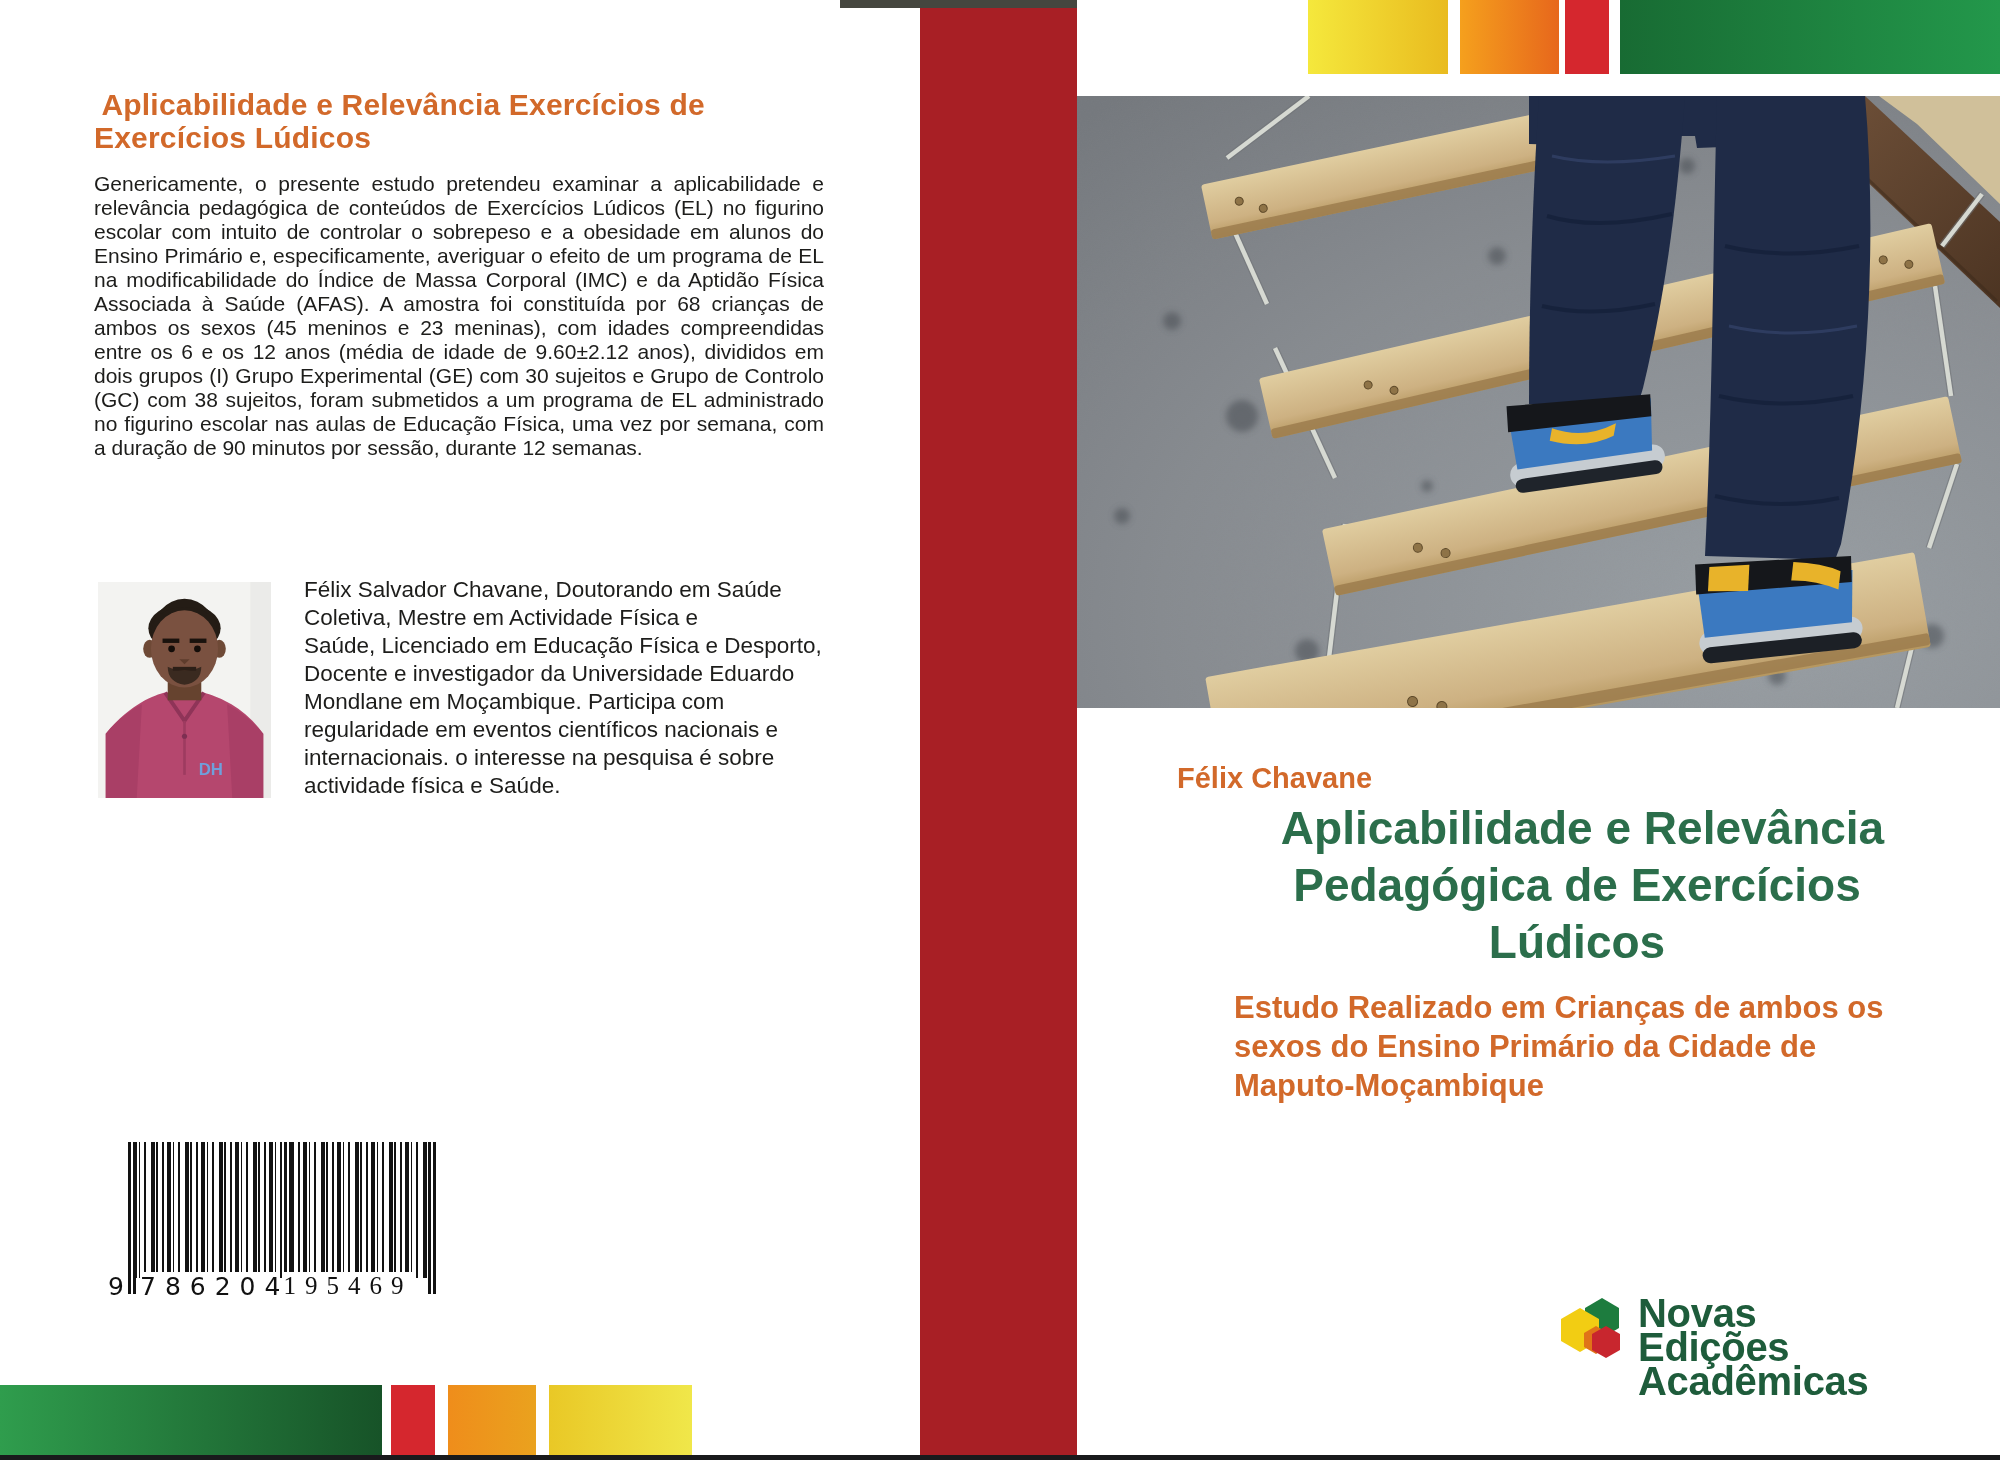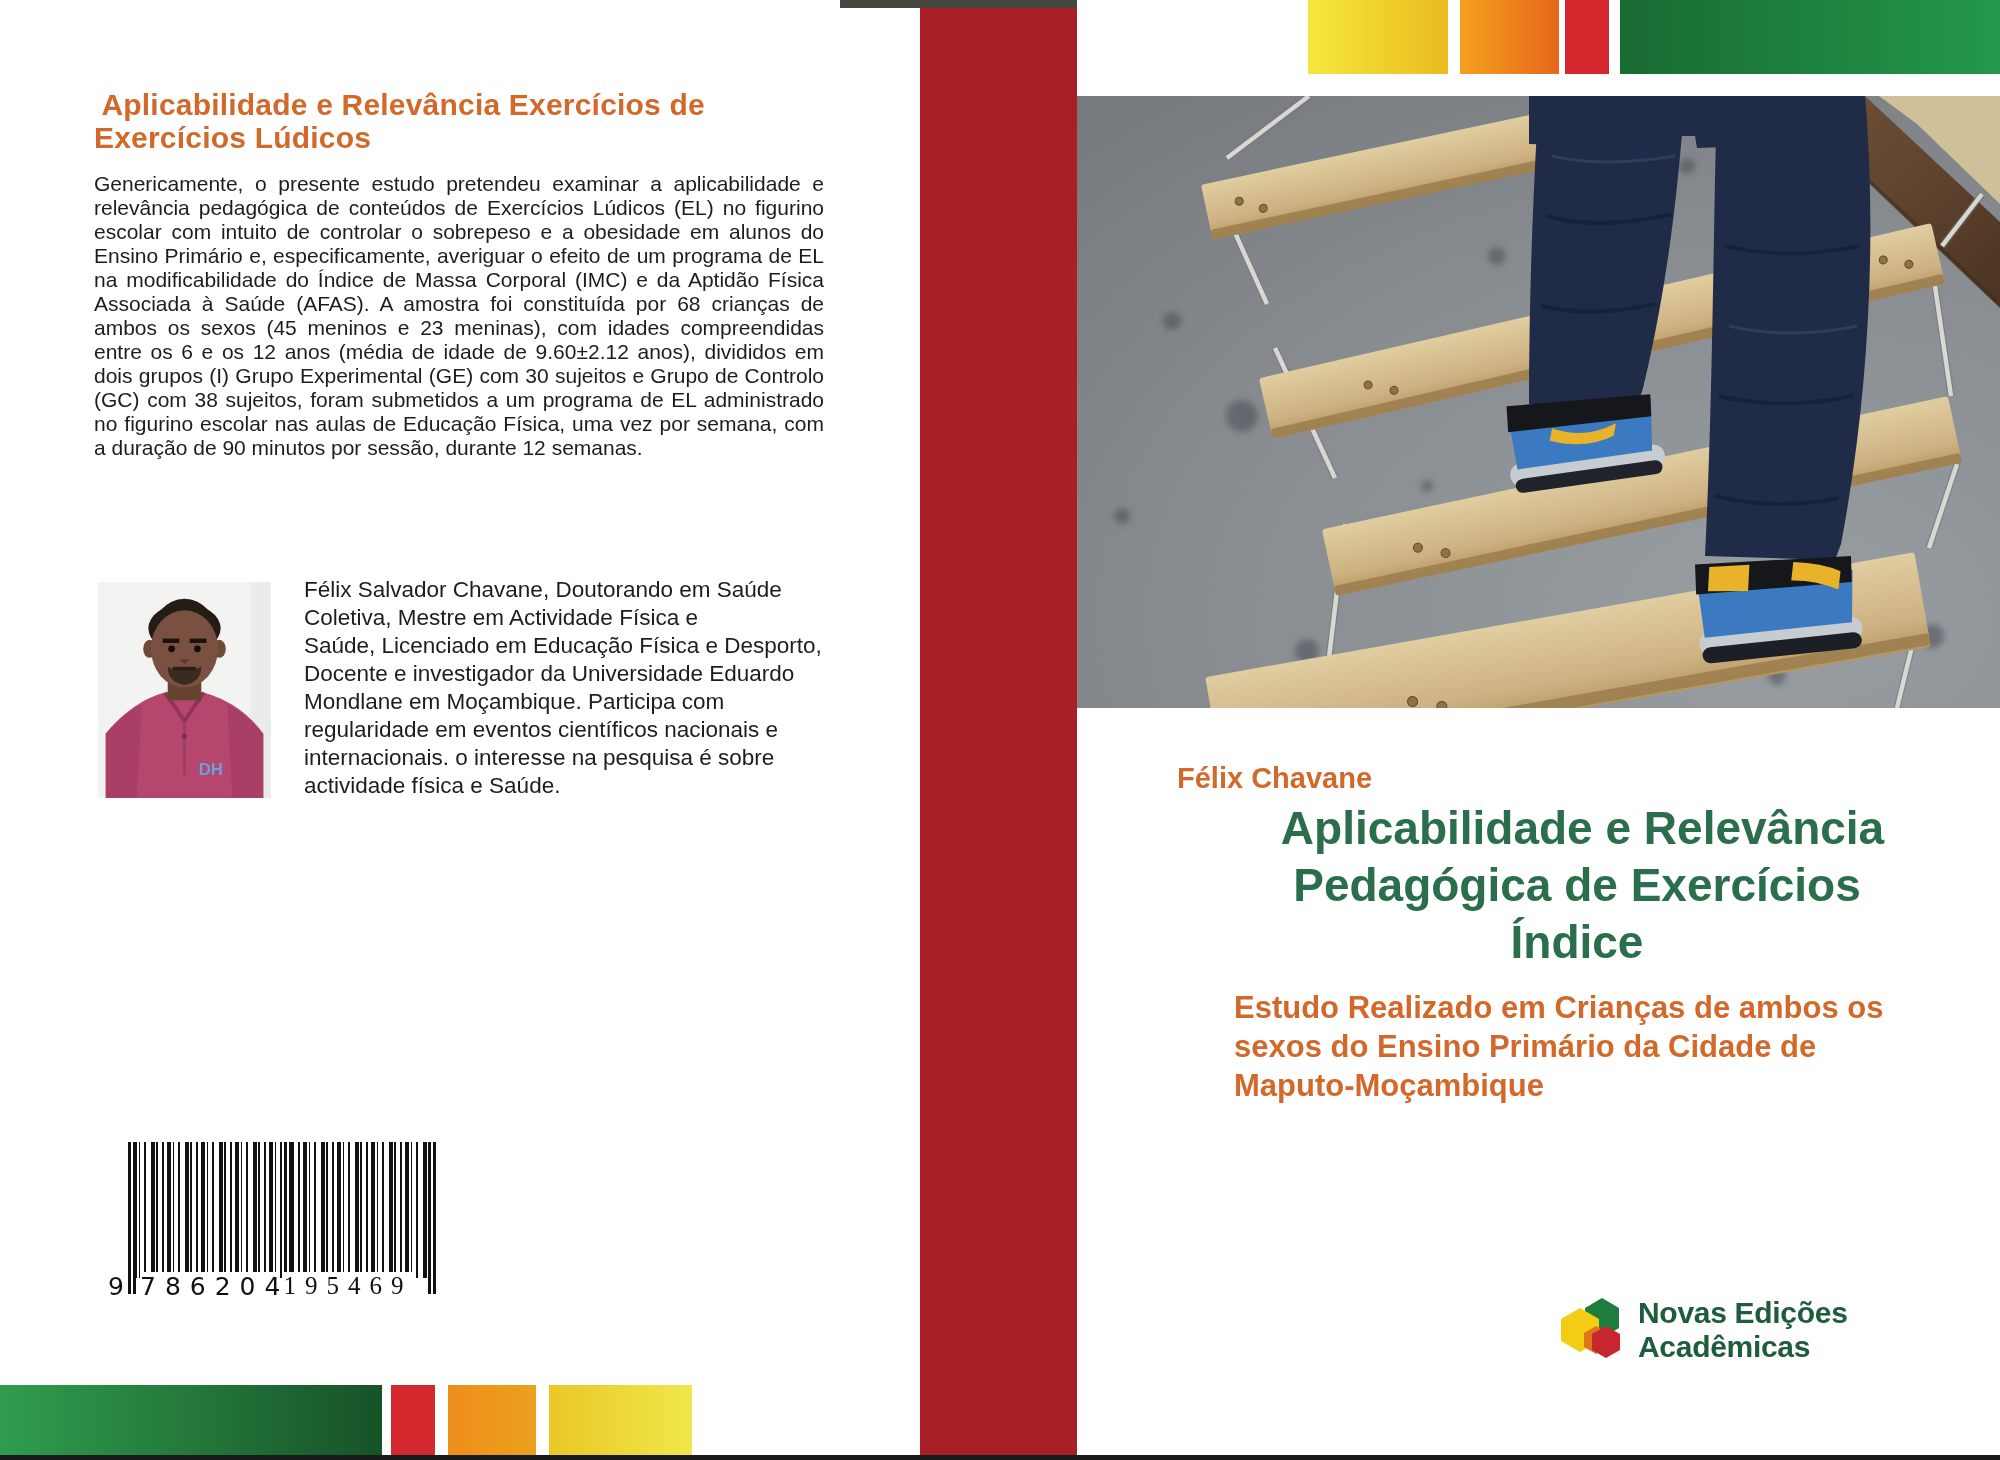--- a/index.html
+++ b/index.html
@@ -51,21 +51,21 @@
   #front-photo{left:1077px;top:96px;width:923px;height:612px;}
   #front-author{left:1177px;top:762px;color:var(--orange);font-size:29px;font-weight:bold;}
   #front-title{left:1177px;top:800px;width:800px;color:var(--green-title);
                font-size:46px;font-weight:bold;line-height:57px;text-align:center;}
   #front-title span{display:block;white-space:pre;}
   #front-subtitle{left:1234px;top:988px;width:740px;color:var(--orange);
                   font-size:31px;font-weight:bold;line-height:39px;}
   #publisher{left:1556px;top:1290px;width:360px;height:84px;}
   #publisher .hexes{position:absolute;left:0;top:6px;}
   #publisher .ptext{position:absolute;left:82px;top:6px;color:var(--publisher-green);
-                    font-size:30px;font-weight:bold;line-height:34px;letter-spacing:-.3px;}
+                    font-size:40px;font-weight:bold;line-height:34px;letter-spacing:-.3px;}
 </style>
 </head>
 <body>
 
 <div id="cover">
 
   <section>
     <h2 class="abs" id="back-title" style="margin:0;">
       <span> Aplicabilidade e Relevância Exercícios de</span>
       <span>Exercícios Lúdicos</span>
@@ -270,21 +270,21 @@
         <path d="M-64,-38 L-24,-36 L-28,-10 L-68,-14 Z" fill="#e8b32a"></path>
         <path d="M20,-34 Q48,-30 66,-20 L62,-2 Q40,-14 16,-16 Z" fill="#e8b32a"></path>
       </g>
     </svg>
 
     <div class="abs" id="front-author">Félix Chavane</div>
 
     <h1 class="abs" id="front-title" style="margin:0;">
       <span> Aplicabilidade e Relevância</span>
       <span>Pedagógica de Exercícios</span>
-      <span>Índice</span>
+      <span>Lúdicos</span>
     </h1>
 
     <div class="abs pre" id="front-subtitle">Estudo Realizado em Crianças de ambos os
 sexos do Ensino Primário da Cidade de
 Maputo-Moçambique</div>
 
     <div class="abs" id="publisher">
       <svg class="hexes" width="72" height="68" viewBox="0 0 72 68">
         <g>
           <polygon points="46,2 63,12 63,32 46,42 29,32 29,12" fill="#1d7c3e"></polygon>

